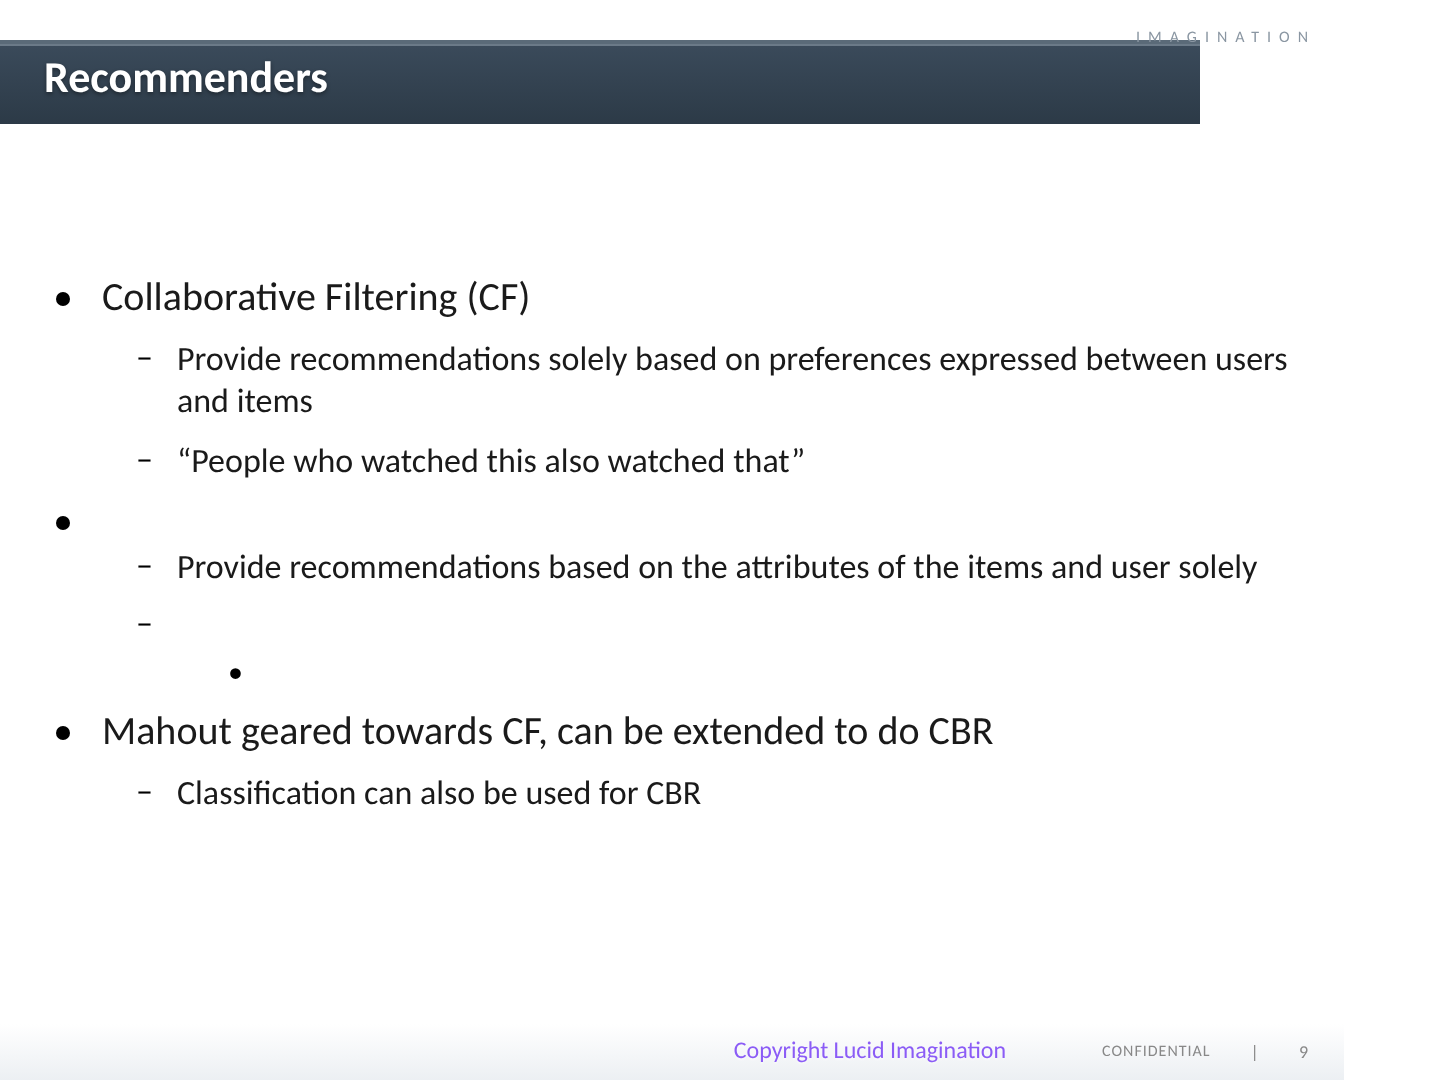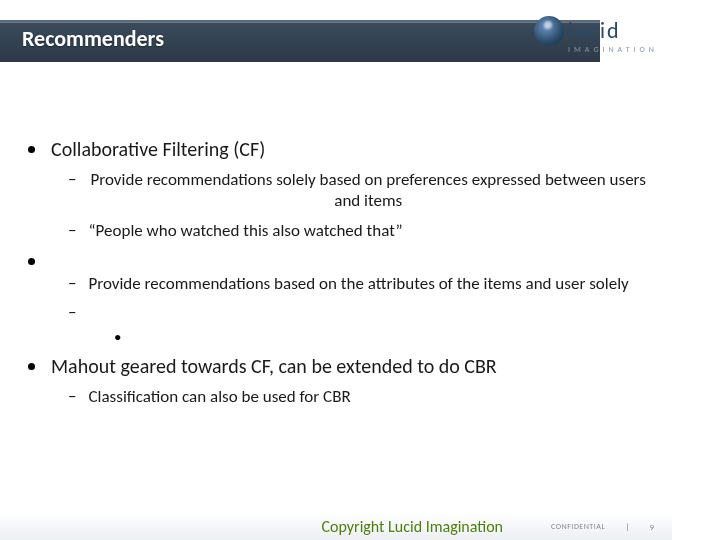--- a/index.html
+++ b/index.html
@@ -25,21 +25,21 @@
     position: relative;
   }
   .logo-icon::after {
     content: ""; position: absolute; top: 5px; left: 10px; width: 8px; height: 8px;
     border-radius: 50%; background: rgba(255,255,255,0.6); filter: blur(1px);
   }
   .logo-text { display: flex; flex-direction: column; line-height: 0.9; }
   .logo-word { font-size: 22px; font-weight: 300; color: #2a4968; letter-spacing: 2px; }
   .logo-sub { font-size: 8px; color: #8a96a2; letter-spacing: 4px; margin-left: 34px; margin-top: -2px; }
   
-  .content { flex: 1; padding: 75px 24px 0 24px; color: #1a1a1a; text-align: center; }
+  .content { flex: 1; padding: 75px 24px 0 24px; color: #1a1a1a; }
   
   .bullet-l1 { display: flex; margin-bottom: 6px; }
   .bullet-l1 .dot { width: 7px; height: 7px; border-radius: 50%; background: #000; margin-top: 9px; margin-right: 16px; flex-shrink: 0; margin-left: 4px; }
   .bullet-l1 .txt { font-size: 20px; }
   
   .bullet-l2 { display: flex; margin: 8px 0 6px 44px; }
   .bullet-l2 .dash { color: #000; font-size: 17px; margin-right: 12px; flex-shrink: 0; line-height: 1.2; }
   .bullet-l2 .txt { font-size: 17px; line-height: 1.25; }
   
   .bullet-l3 { display: flex; margin: 6px 0 6px 90px; }
@@ -50,42 +50,36 @@
   
   .footer {
     position: absolute; bottom: 0; left: 0; right: 0; height: 28px;
     display: flex; align-items: center; justify-content: flex-end; padding-right: 18px; gap: 20px;
   }
   .footer-fade {
     position: absolute; bottom: 0; left: 0; right: 0; height: 28px;
     background: linear-gradient(to top, rgba(200,210,220,0.35), rgba(255,255,255,0));
     pointer-events: none;
   }
-  .copyright { font-size: 16px; color: #4d7c0f; text-shadow: 0 1px 1px rgba(255,255,255,0.5); }
+  .copyright { font-size: 12px; color: #8b5cf6; text-shadow: 0 1px 1px rgba(255,255,255,0.5); }
   .confidential { font-size: 8px; color: #888; letter-spacing: 0.5px; margin-left: 28px; }
   .divider { color: #888; font-size: 9px; }
   .pagenum { font-size: 9px; color: #888; }
 </style>
 </head>
 <body>
 
 <div class="slide">
 
   <div class="header">
     <div class="title-underline"></div>
     <div class="title-bar">
       <span class="title-text">Recommenders</span>
     </div>
     <div class="logo">
-      <div class="logo-row">
-        <div class="logo-icon"></div>
-        <div class="logo-text">
-          <span class="logo-word">lucid</span>
-        </div>
-      </div>
       <span class="logo-sub">IMAGINATION</span>
     </div>
   </div>
 
   <div class="content">
 
     <div class="bullet-l1">
       <span class="dot"></span>
       <span class="txt">Collaborative Filtering (CF)</span>
     </div>

